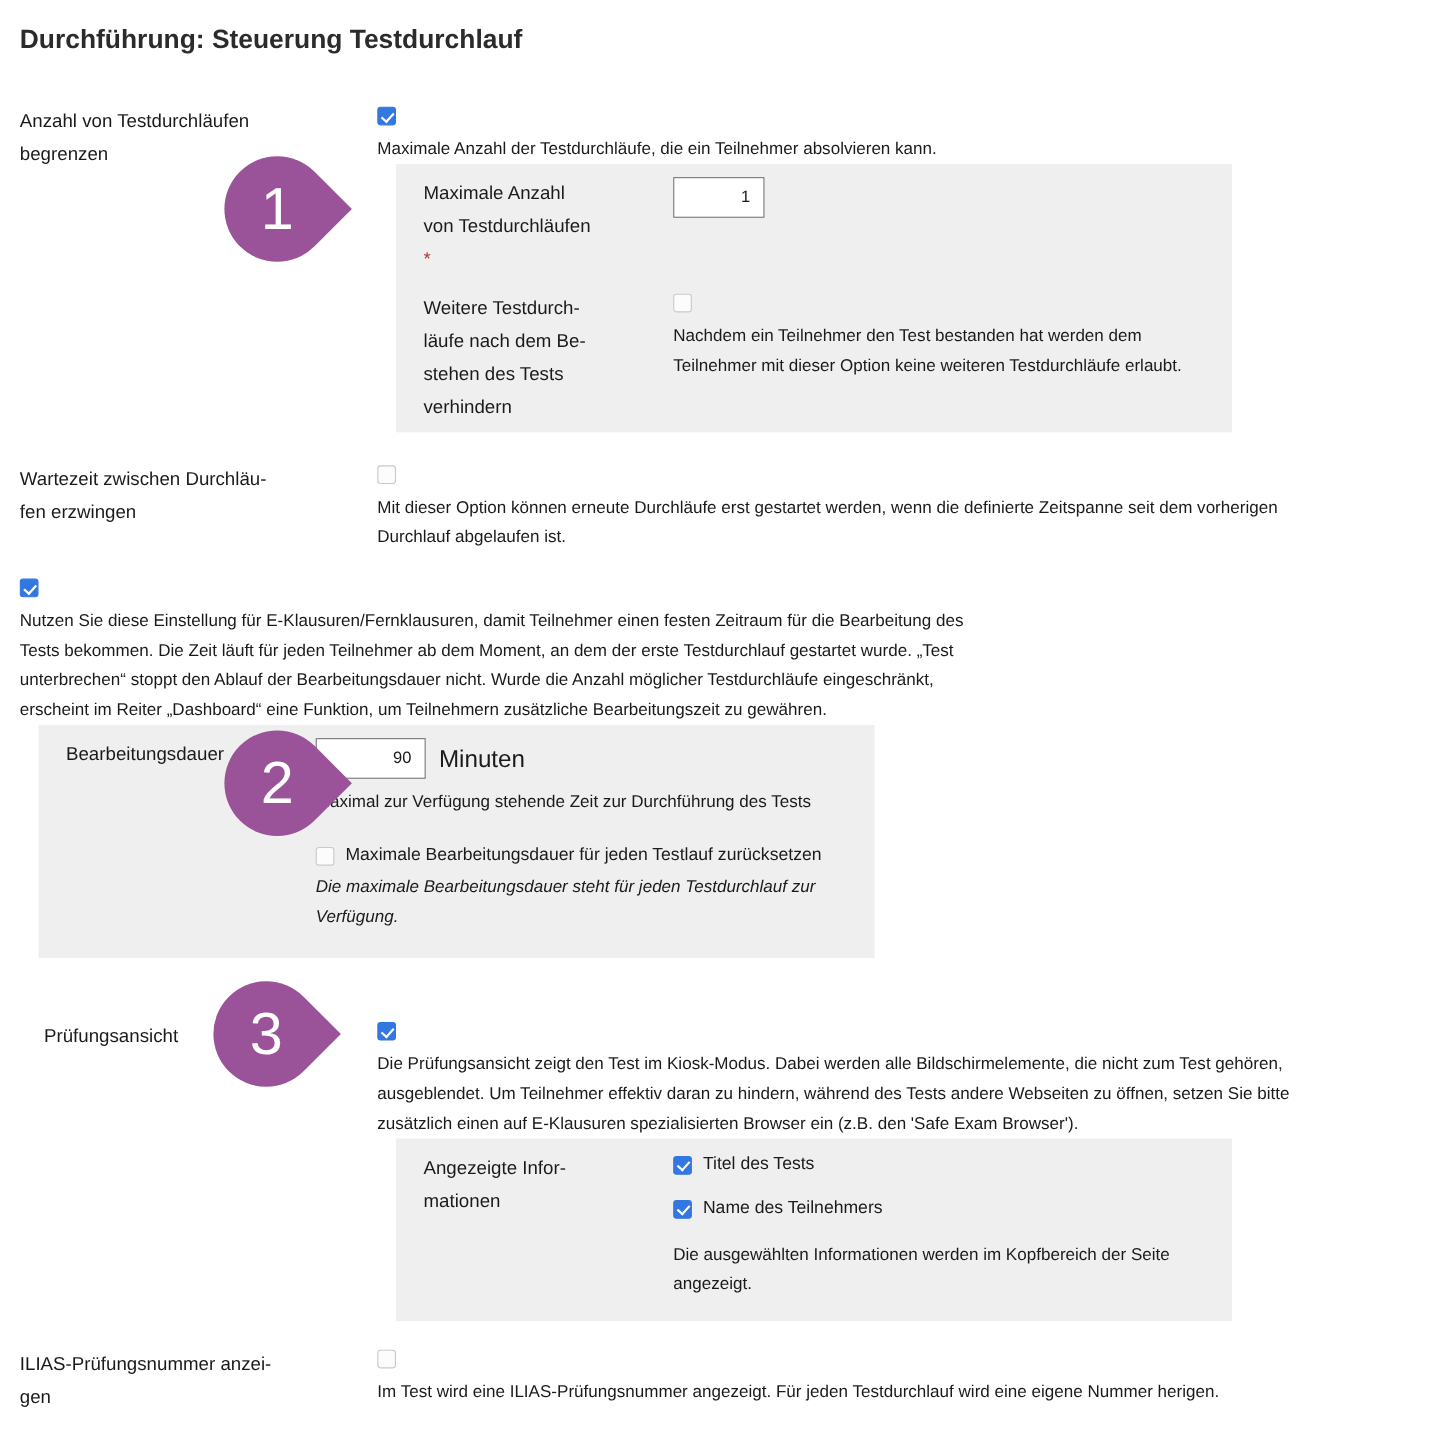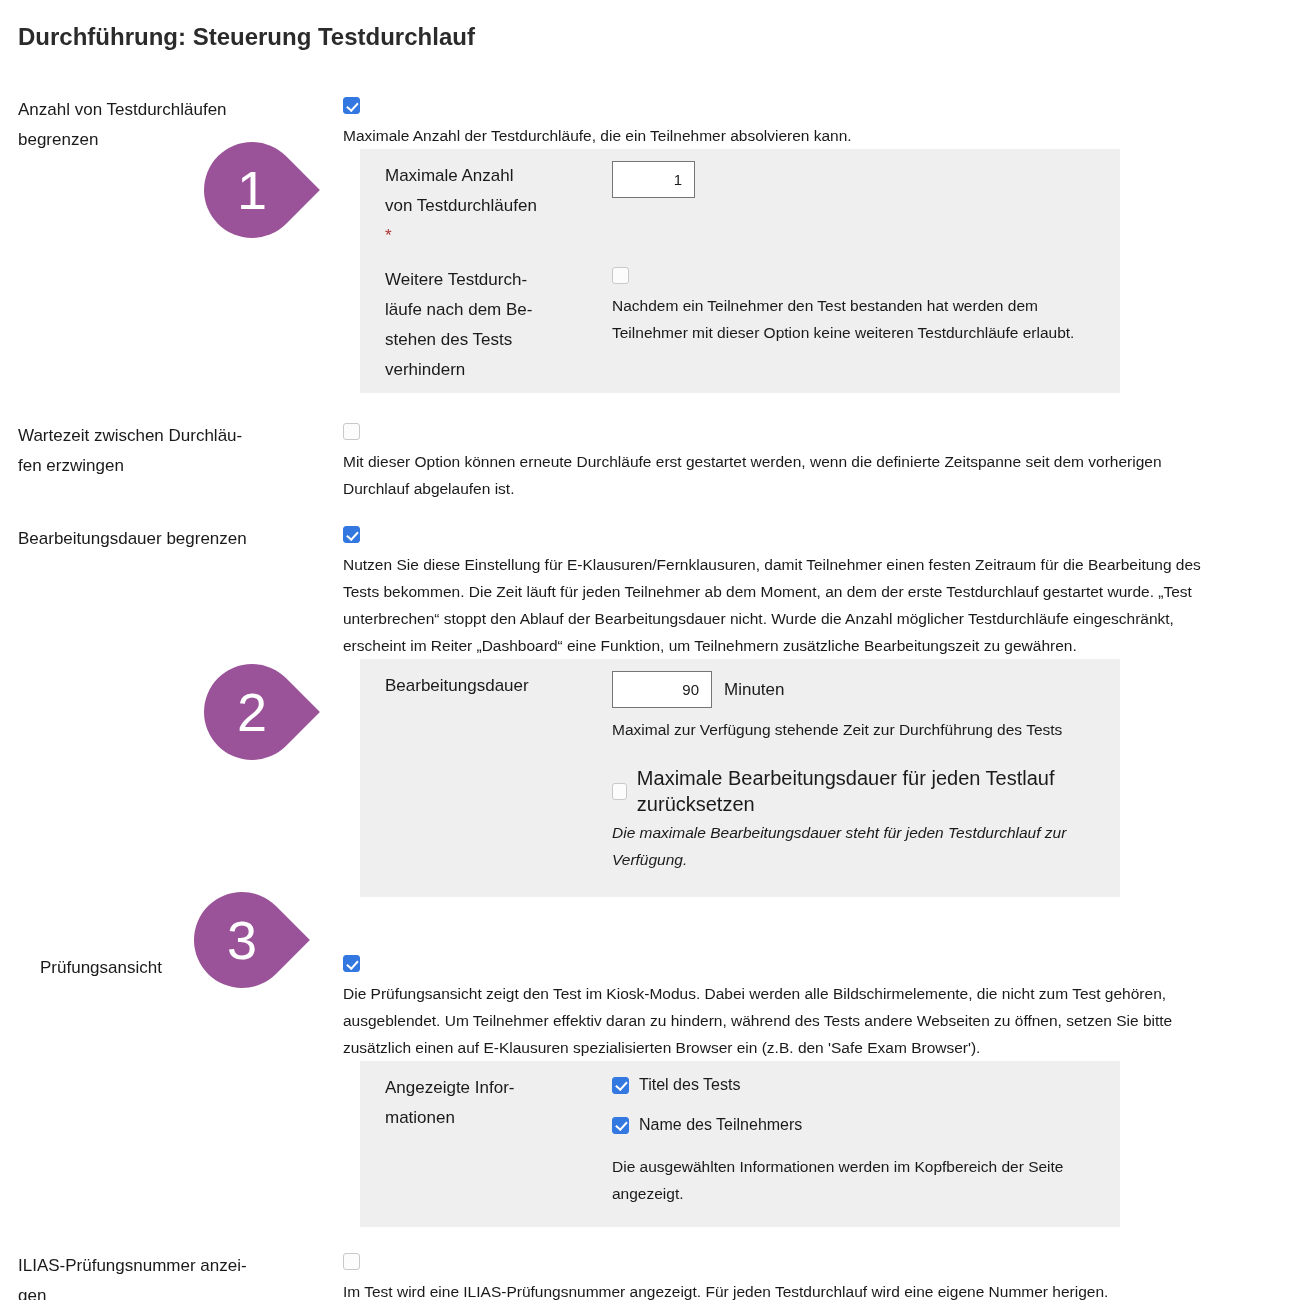--- a/index.html
+++ b/index.html
@@ -100,25 +100,25 @@
     font-family: "Liberation Sans", "DejaVu Sans", sans-serif;
     font-size: 15px;
     text-align: right;
     padding: 0 12px;
     color: #1a1a1a;
   }
   .w-83 { width: 83px; }
   .w-100 { width: 100px; }
 
   .field-line { display: flex; align-items: center; gap: 12px; }
-  .unit-label { font-size: 17px; }
+  .unit-label { font-size: 22px; }
 
   .inline-cb-row { display: flex; align-items: center; gap: 10px; }
   .reset-row { margin-top: 22px; }
-  .reset-label { font-size: 20px; line-height: 26px; }
+  .reset-label { font-size: 16px; line-height: 26px; }
   .reset-help { margin-top: 2px; font-style: italic; }
   .opt-row + .opt-row { margin-top: 16px; }
   .opt-label { font-size: 16px; line-height: 24px; }
   .info-help { margin-top: 16px; }
   .dur-help { margin-top: 8px; }
 
   
   .marker {
     position: absolute;
     width: 96px; height: 96px;
@@ -173,21 +173,20 @@
 
     <div class="row mb-wait">
       <div class="row-label">Wartezeit zwischen Durchläu­fen erzwingen</div>
       <div class="row-content">
         <span class="cb cb-top"></span>
         <div class="help">Mit dieser Option können erneute Durchläufe erst gestartet werden, wenn die definierte Zeitspanne seit dem vor­herigen Durchlauf abgelaufen ist.</div>
       </div>
     </div>
 
     <div class="row mb-dur">
-      <div class="row-label">Bearbeitungsdauer begren­zen</div>
       <div class="row-content">
         <span class="cb cb-top checked"></span>
         <div class="help">Nutzen Sie diese Einstellung für E-Klausuren/Fernklausuren, damit Teilnehmer einen festen Zeitraum für die Bear­beitung des Tests bekommen. Die Zeit läuft für jeden Teilnehmer ab dem Moment, an dem der erste Testdurchlauf gestartet wurde. „Test unterbrechen“ stoppt den Ablauf der Bearbeitungsdauer nicht. Wurde die Anzahl möglicher Testdurchläufe eingeschränkt, erscheint im Reiter „Dashboard“ eine Funktion, um Teilnehmern zusätzliche Bearbei­tungszeit zu gewähren.</div>
         <div class="panel panel-2">
           <div class="panel-row">
             <div class="panel-label">Bearbeitungsdauer</div>
             <div class="panel-content">
               <div class="field-line">
                 <input type="text" class="num-input w-100" value="90" style="">
                 <span class="unit-label">Minuten</span>

